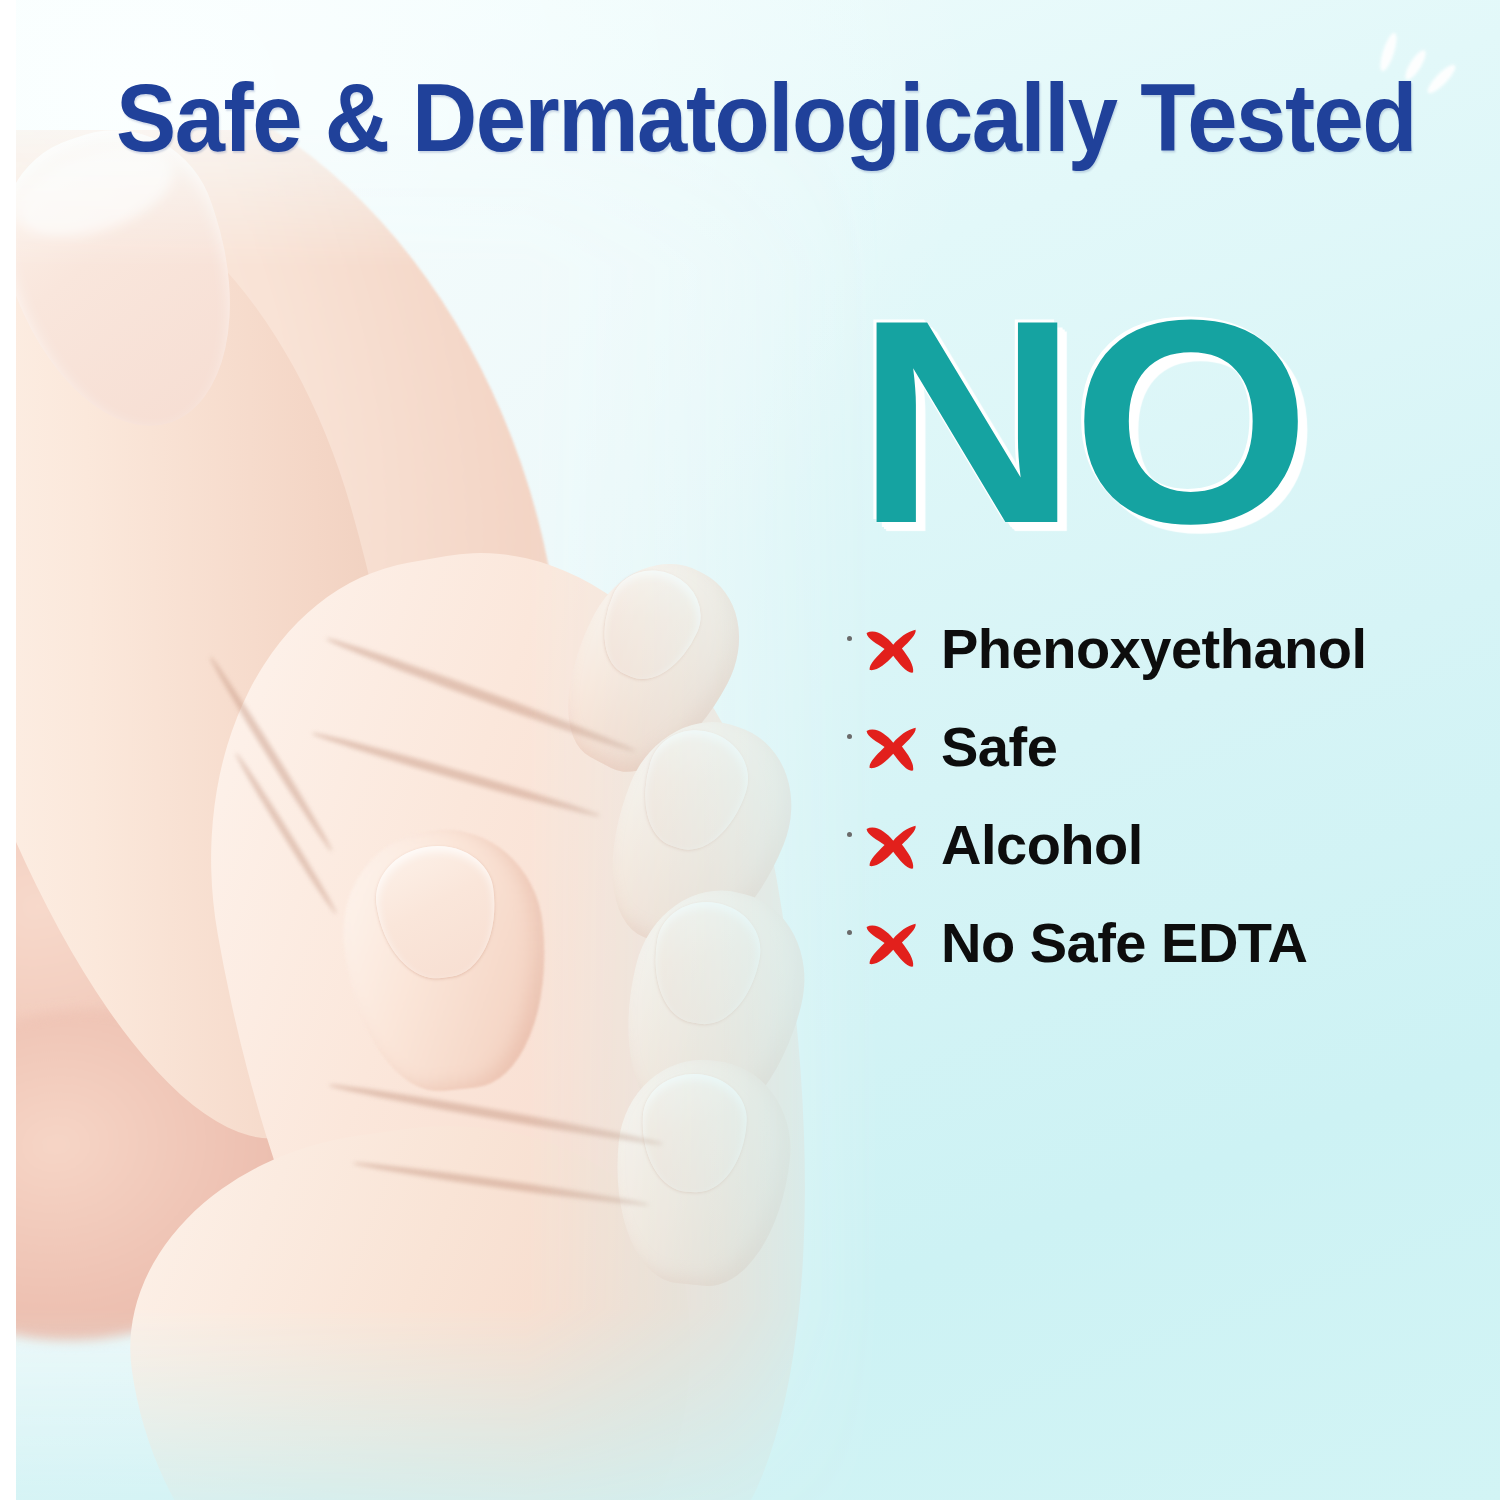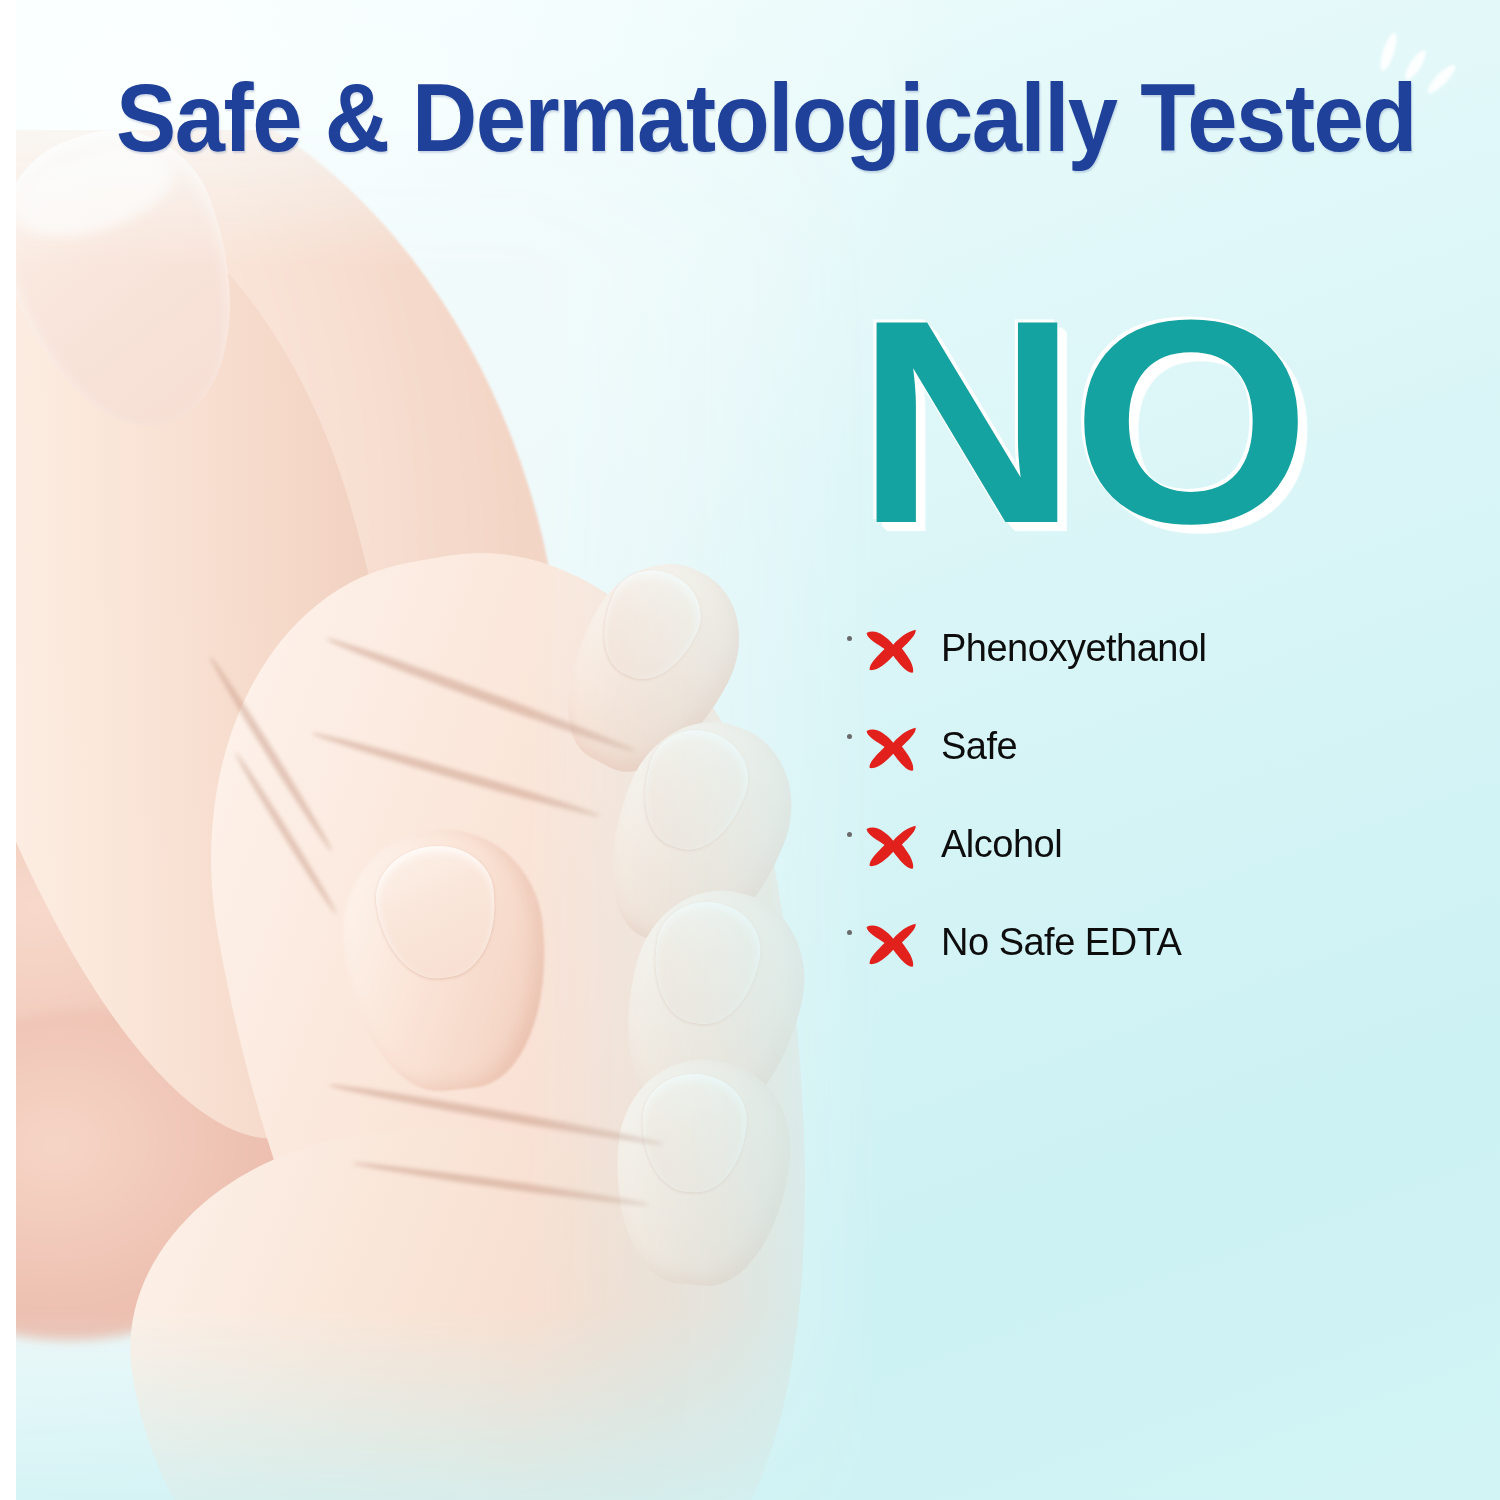--- a/index.html
+++ b/index.html
@@ -190,24 +190,24 @@
   }
   .xmark {
     flex: 0 0 auto;
     width: 62px;
     height: 62px;
     margin-right: 18px;
     display: block;
   }
   .li-label {
     font-family: "Liberation Sans", sans-serif;
-    font-size: 38px;
+    font-size: 56px;
     line-height: 1.05;
     color: #0d0d0d;
-    font-weight: 400;
+    font-weight: 700;
     letter-spacing: -0.5px;
     white-space: nowrap;
   }
   .dot-speck {
     position: absolute;
     width: 5px; height: 5px;
     background: #6a6a6a;
     border-radius: 50%;
     margin-left: -14px;
     margin-top: -22px;

